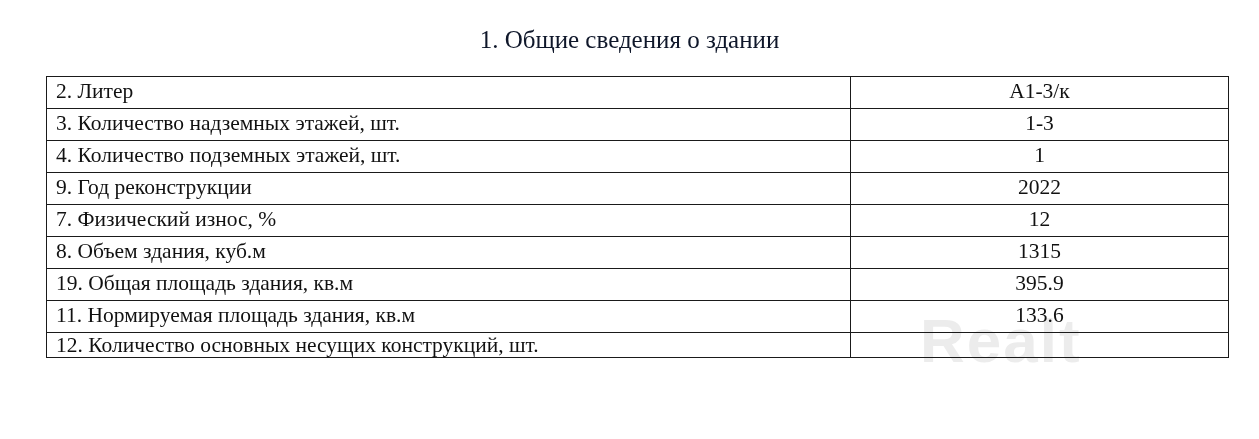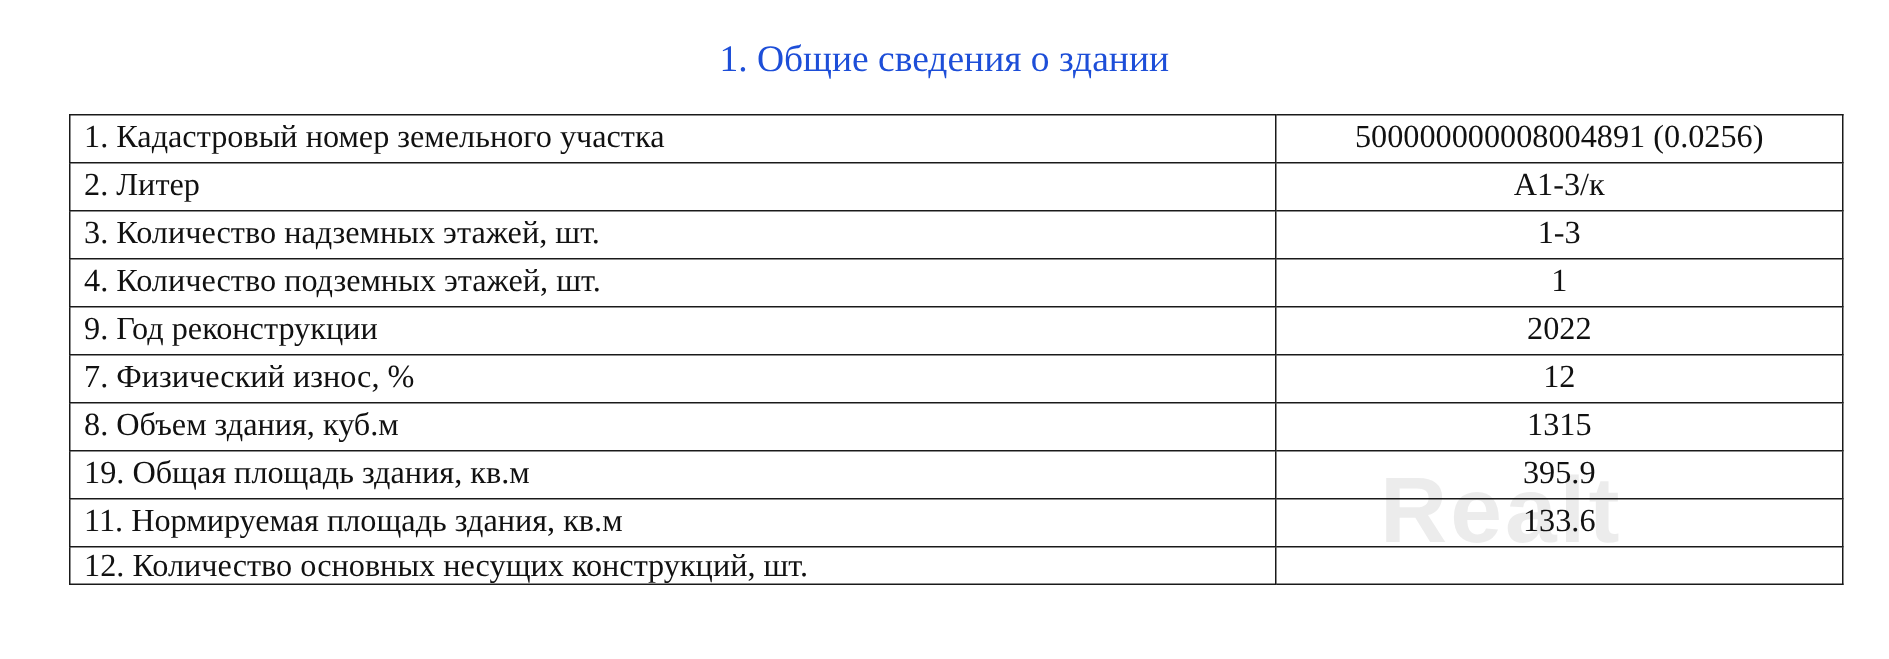--- a/index.html
+++ b/index.html
@@ -39,21 +39,21 @@
   }
 
   .doc-title {
     position: absolute;
     left: 0;
     top: 26px;
     width: 1259px;
     text-align: center;
     font-size: 25px;
     font-family: "Liberation Serif", serif;
-    color: #1d4ed8;
+    color: #0f172a;
   }
 
   table.info {
     position: absolute;
     left: 46px;
     top: 76px;
     width: 1182px;
     border-collapse: collapse;
     table-layout: fixed;
     background: transparent;
@@ -98,24 +98,20 @@
 
   <div class="doc-title">1. Общие сведения о здании</div>
 
   <table class="info">
     <colgroup>
       <col class="c-label">
       <col class="c-value">
     </colgroup>
     <tbody>
       <tr>
-        <td class="label">1. Кадастровый номер земельного участка</td>
-        <td class="value">500000000008004891 (0.0256)</td>
-      </tr>
-      <tr>
         <td class="label">2. Литер</td>
         <td class="value">А1-3/к</td>
       </tr>
       <tr>
         <td class="label">3. Количество надземных этажей, шт.</td>
         <td class="value">1-3</td>
       </tr>
       <tr>
         <td class="label">4. Количество подземных этажей, шт.</td>
         <td class="value">1</td>

